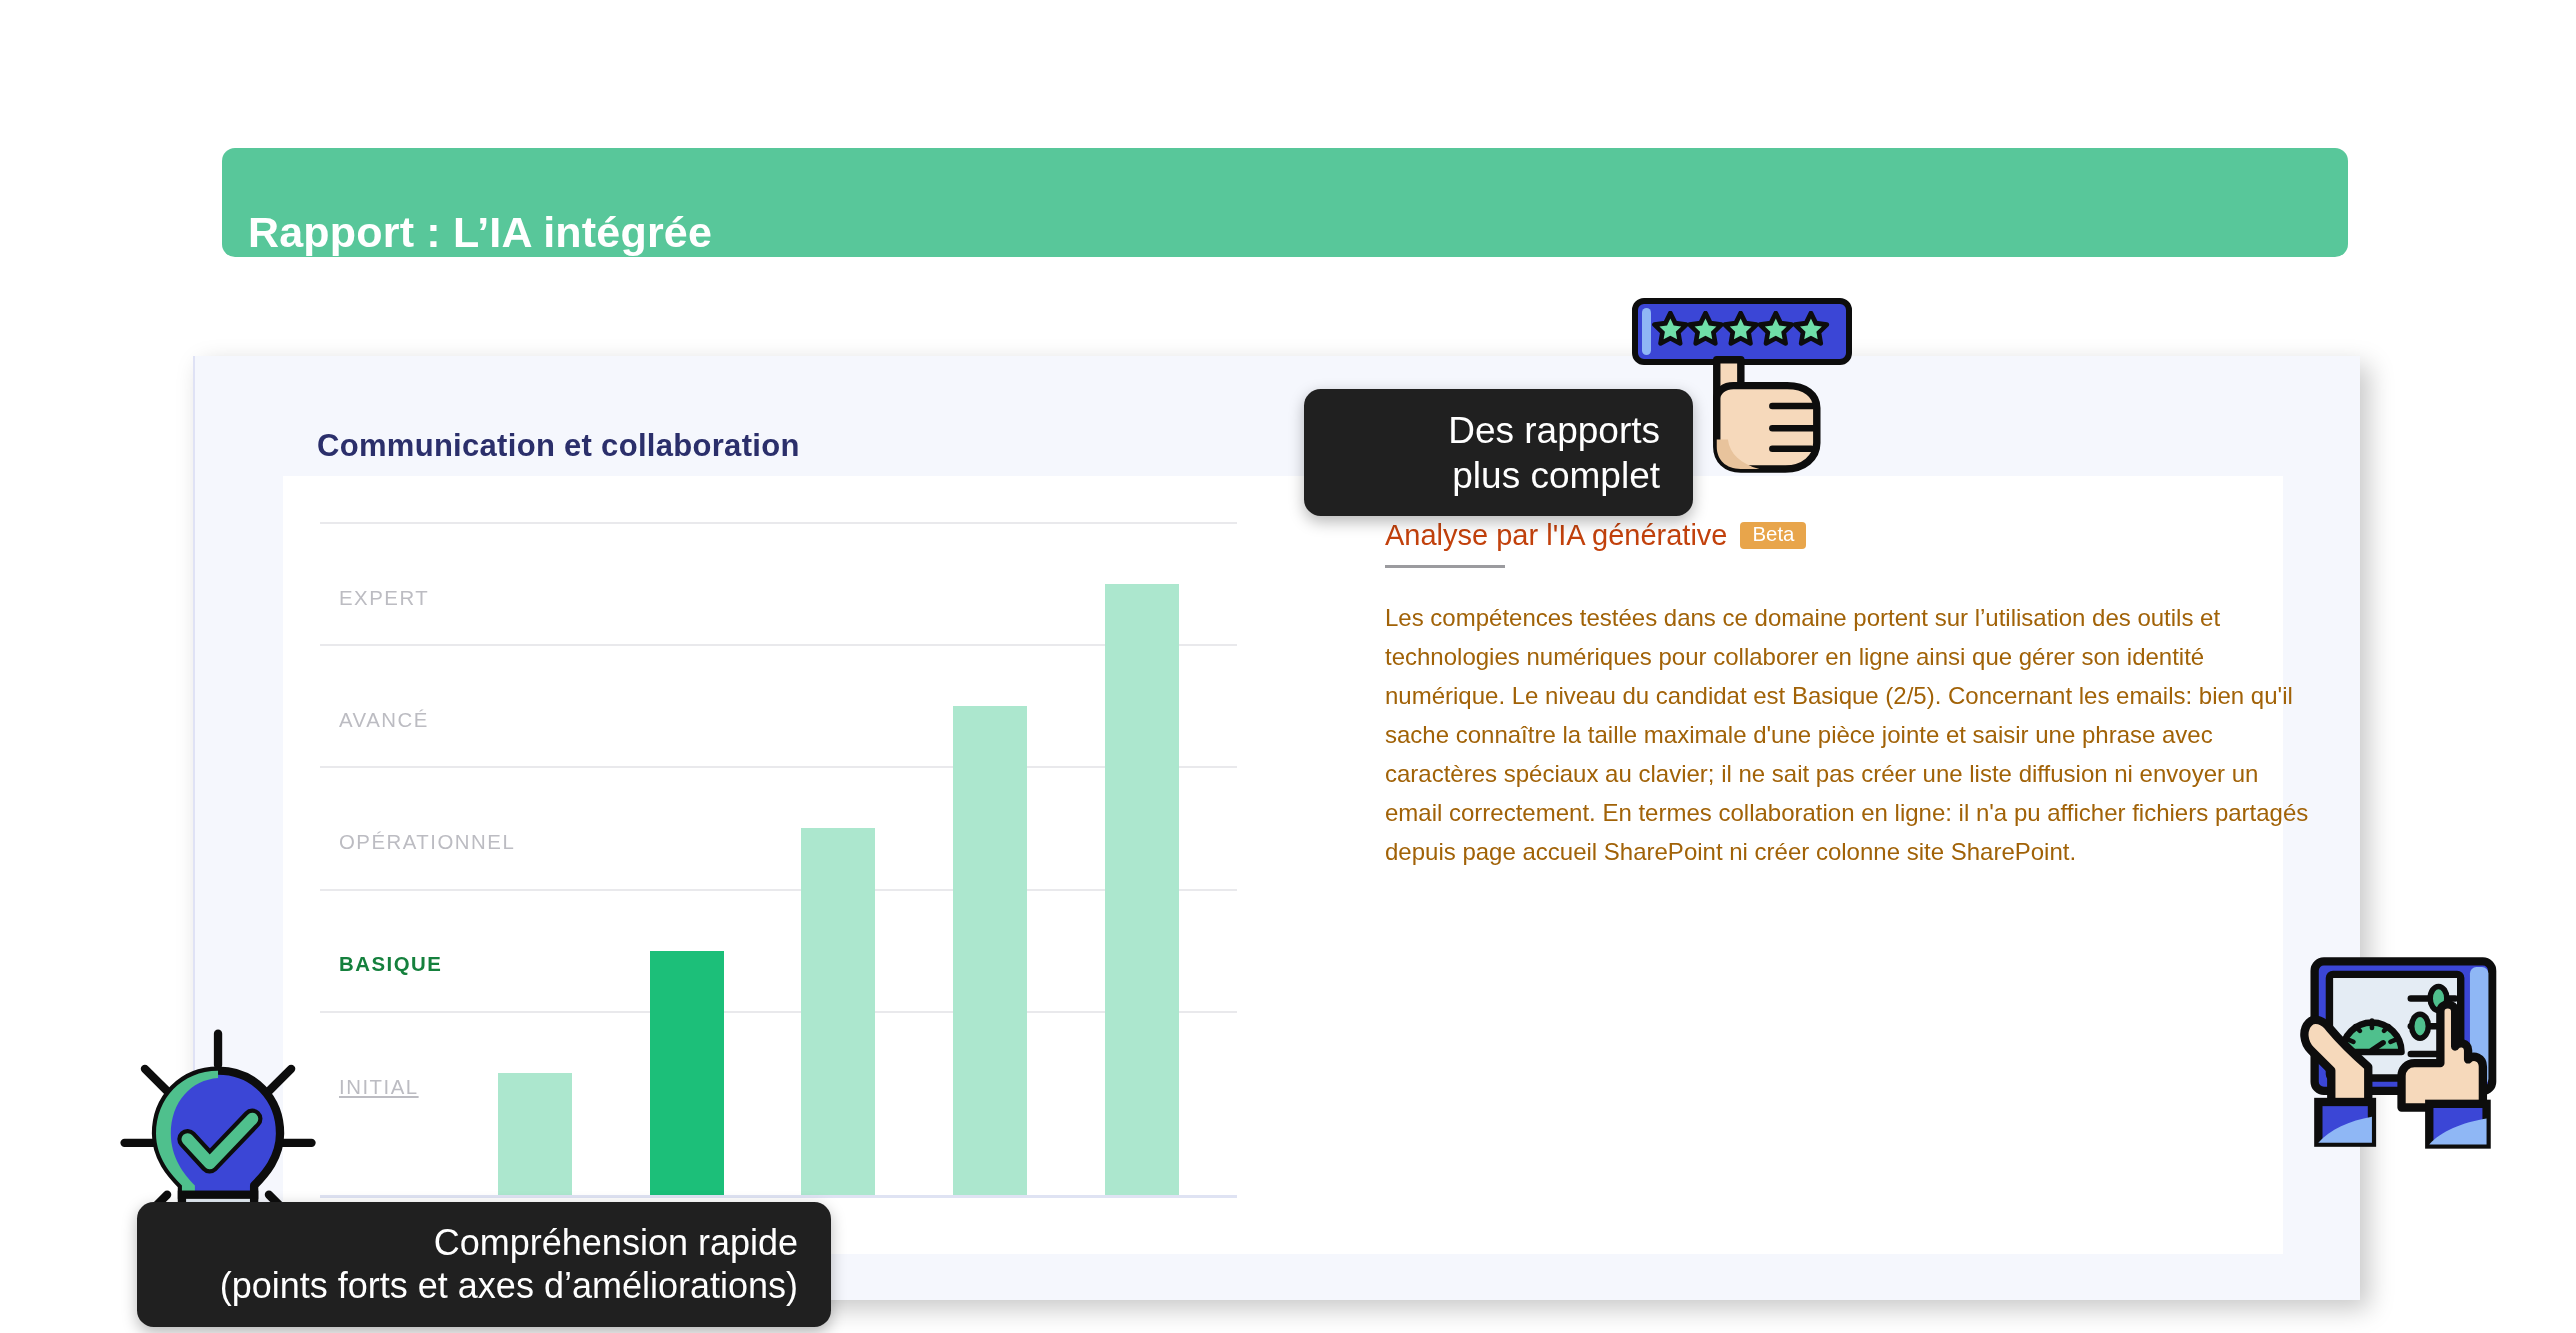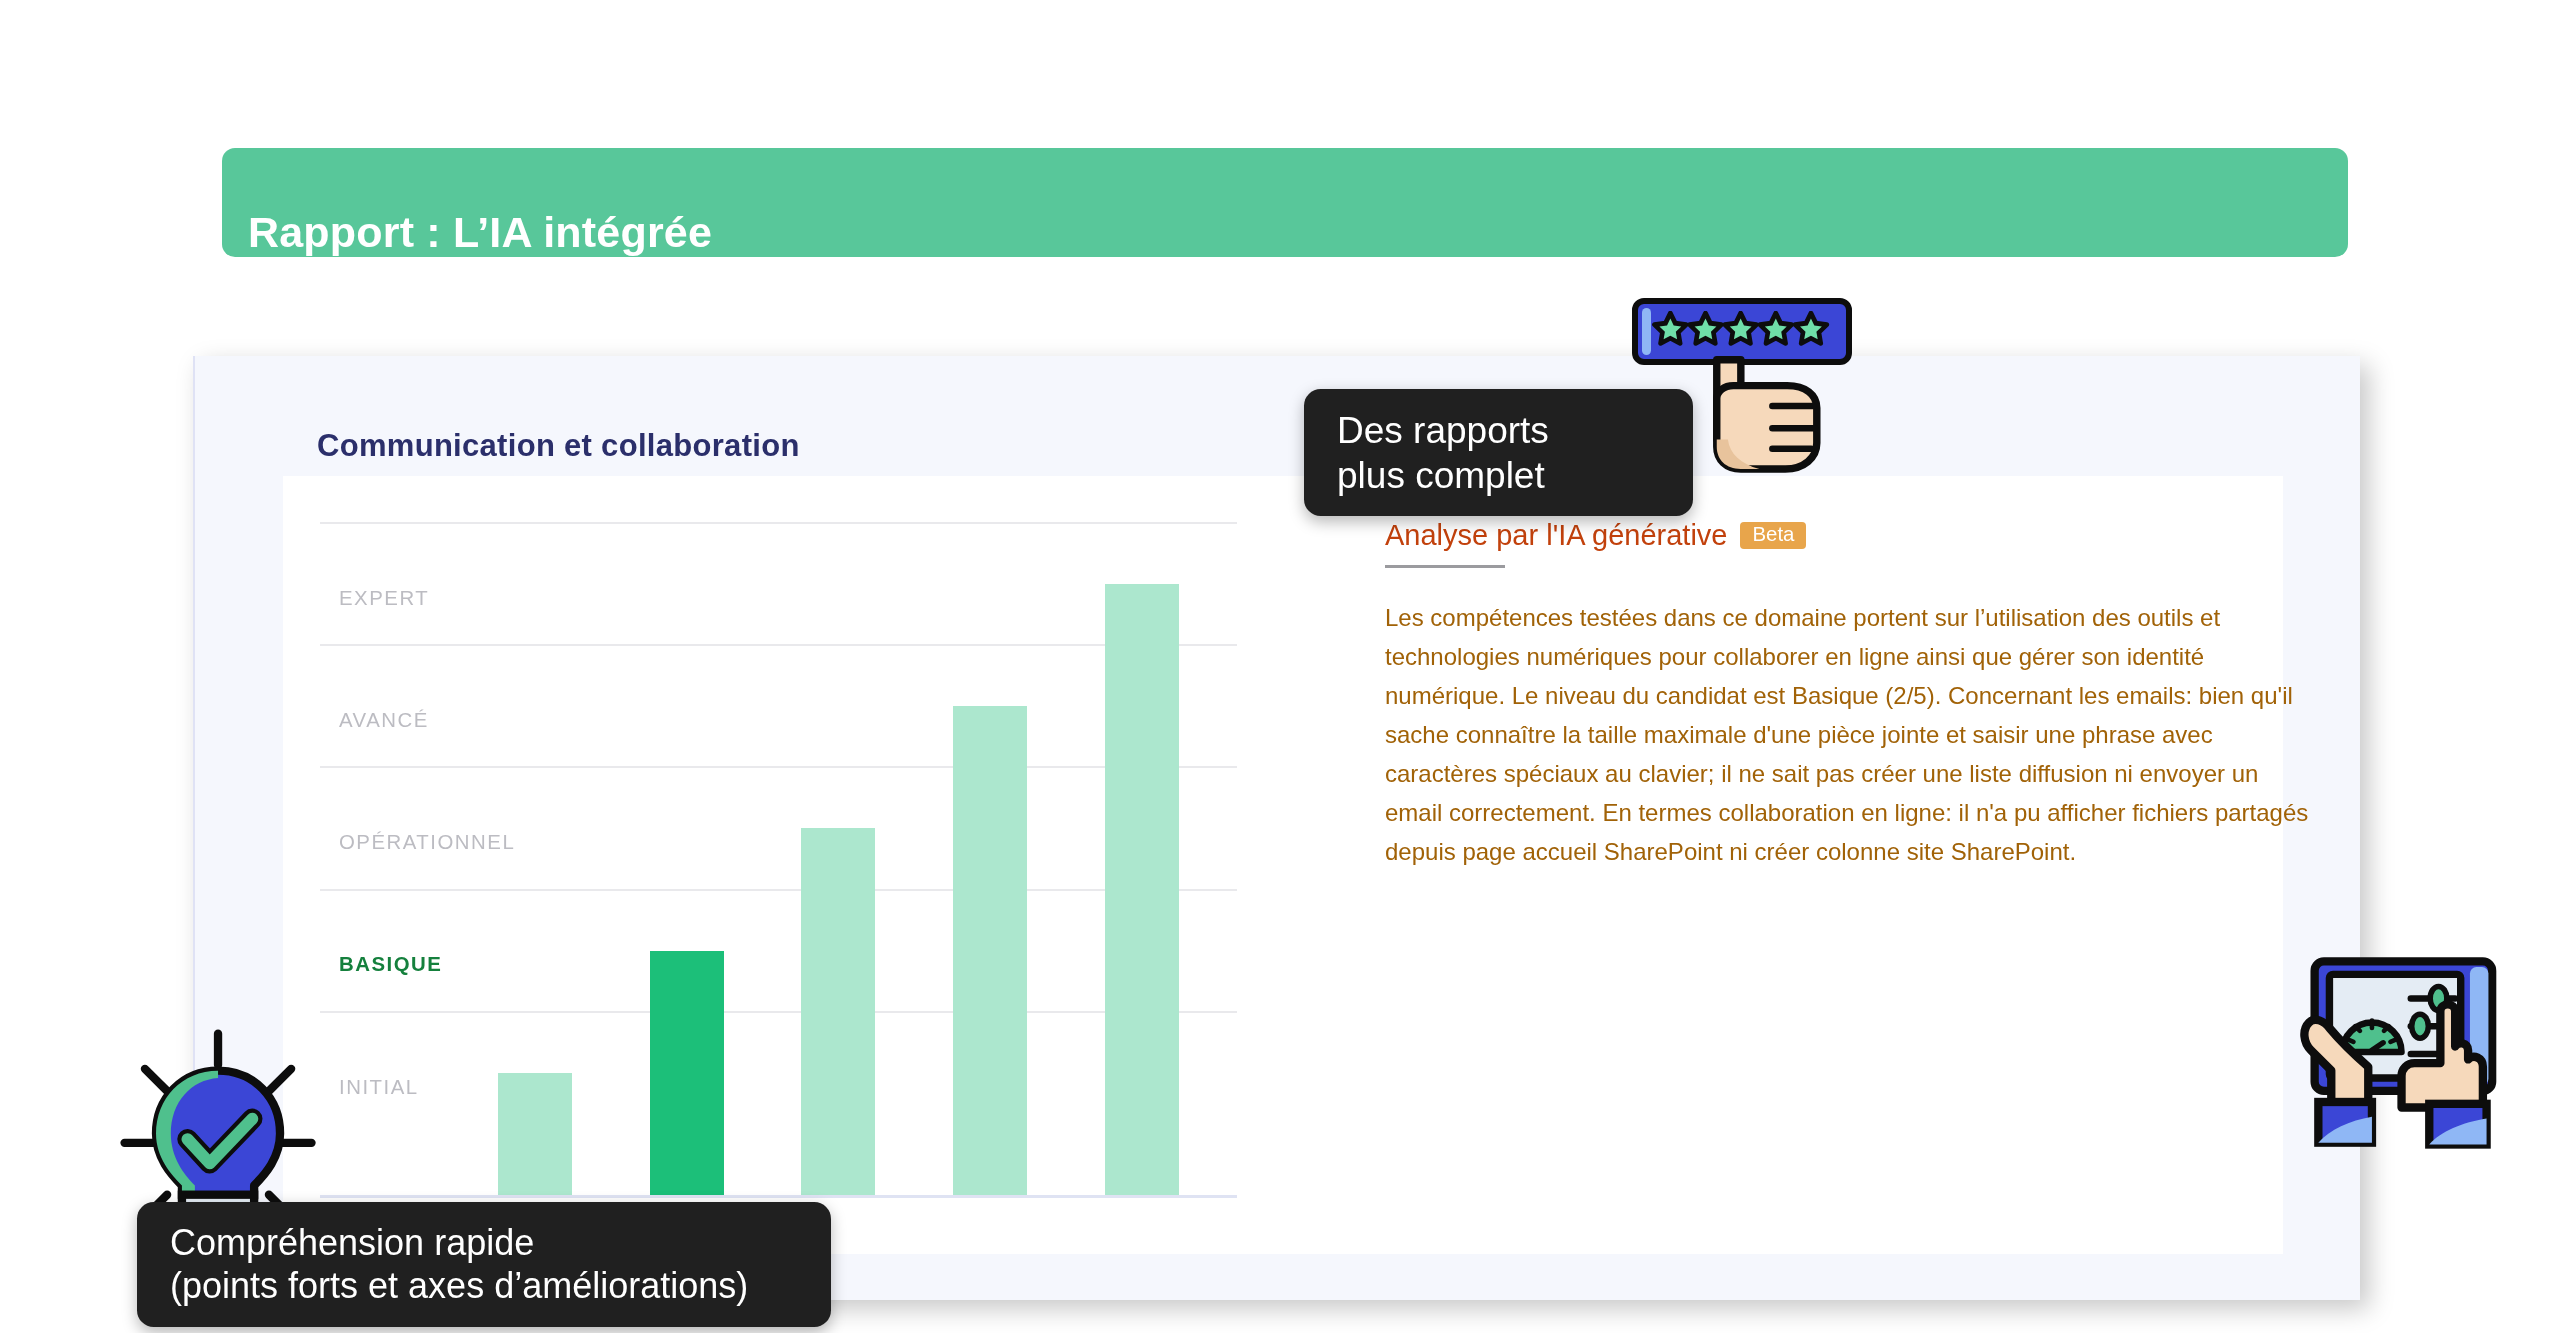--- a/index.html
+++ b/index.html
@@ -132,21 +132,21 @@
     width: 935px;
   }
 
   
   .callout {
     position: absolute;
     background: #202020;
     color: #ffffff;
     border-radius: 16.7px;
     box-shadow: 0 5.6px 15px rgba(0,0,0,.28);
-    text-align: left;
+    text-align: right;
     font-size: 37px;
     line-height: 1.22;
     padding: 18.5px 33px;
     white-space: pre-line;
   }
   #callout-rapports { left: 1304px; top: 389px; width: 389px; }
   #callout-comprehension { left: 137px; top: 1202px; width: 694px; font-size: 36px; }
   #callout-formation { left: 2056px; top: 1151px; width: 444px; }
 
   
@@ -198,21 +198,21 @@
         <div class="grid-line" style="top:122px;"></div>
         <div class="grid-line" style="top:244px;"></div>
         <div class="grid-line" style="top:367px;"></div>
         <div class="grid-line" style="top:489px;"></div>
         <div class="axis-base"></div>
 
         <div class="y-label" style="top:65px;">EXPERT</div>
         <div class="y-label" style="top:187px;">AVANCÉ</div>
         <div class="y-label" style="top:309px;">OPÉRATIONNEL</div>
         <div class="y-label active" style="top:431px;">BASIQUE</div>
-        <div class="y-label" style="top:554px;">INITIAL</div>
+        <div class="y-label" style="top:554px;text-decoration:underline;">INITIAL</div>
 
         <div class="bars">
           <div class="bar-slot">
             <div class="bar" style="height:122px;"></div>
           </div>
           <div class="bar-slot">
             <div class="bar highlight" style="height:244px;"></div>
           </div>
           <div class="bar-slot">
             <div class="bar" style="height:367px;"></div>

